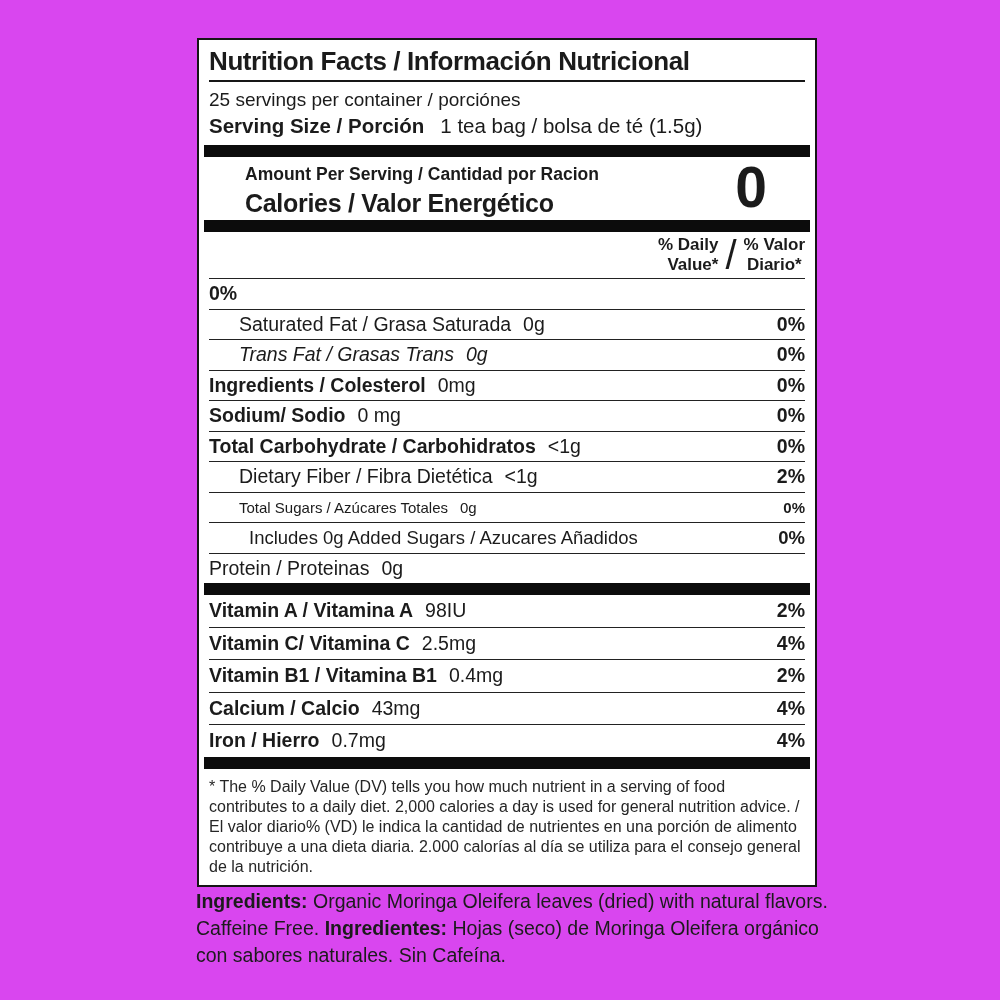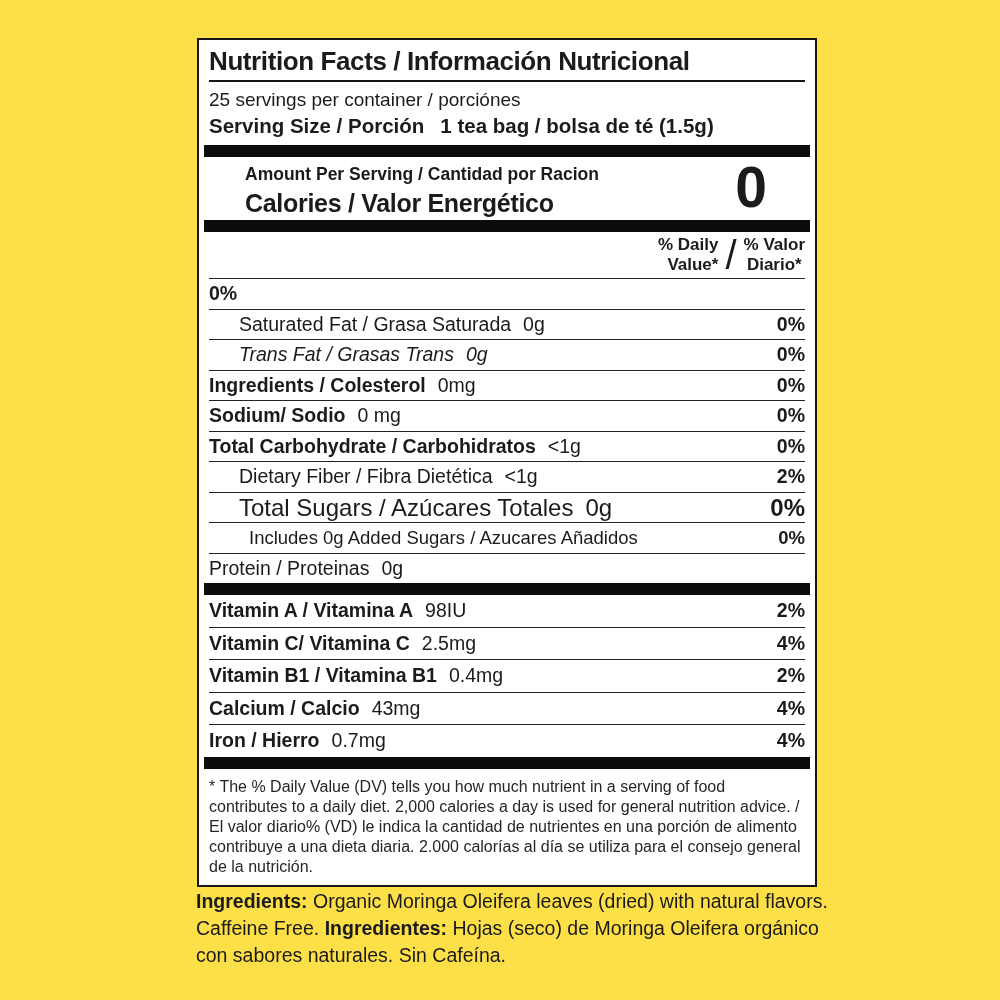--- a/index.html
+++ b/index.html
@@ -3,42 +3,42 @@
 <meta charset="utf-8">
 <style>
   * { margin: 0; padding: 0; box-sizing: border-box; }
   html, body {
     width: 1000px; height: 1000px;
     background: #ffffff;
     font-family: "Liberation Sans", "DejaVu Sans", sans-serif;
     color: #1b1b1b;
     position: relative;
   }
-  .page { position: absolute; inset: 0; background: #fde047; }
+  .page { position: absolute; inset: 0; background: #d946ef; }
 
   .label-box {
     position: absolute;
     left: 197px; top: 38px;
     width: 620px;
     border: 2.5px solid #161616;
     background: #fff;
     padding: 0 10px;
   }
 
   .title {
     font-size: 26px; font-weight: 700; letter-spacing: -0.4px;
     padding: 6px 0 3px 0;
     border-bottom: 2px solid #161616;
     white-space: nowrap;
   }
 
   .servings { font-size: 19px; font-weight: 400; padding-top: 6px; line-height: 24px; }
   .serving-size { font-size: 20.5px; line-height: 27px; padding-bottom: 6px; }
   .serving-size .ss-label { font-weight: 700; }
-  .serving-size .ss-value { font-weight: 700; margin-left: 16px; }
+  .serving-size .ss-value { font-weight: 400; margin-left: 16px; }
 
   .thick-bar { height: 12px; background: #0c0c0c; margin: 0 -5px; }
 
   .cal-section { position: relative; padding: 6px 0 0 0; margin-left: 36px; }
   .aps { font-size: 17.5px; font-weight: 700; line-height: 23px; }
   .cal-label { font-size: 25px; font-weight: 700; line-height: 34px; letter-spacing: -0.3px; }
   .cal-value {
     position: absolute; top: 0; right: 38px;
     font-size: 57px; font-weight: 700; line-height: 60px;
   }
@@ -57,21 +57,21 @@
     border-bottom: 1.5px solid #222;
     padding: 4px 0 4px 0;
     font-size: 19.5px; line-height: 21.5px;
   }
   .row .nm { font-weight: 400; }
   .row.bold .nm { font-weight: 700; }
   .row .amt { font-weight: 400; margin-left: 12px; }
   .row .pct { font-weight: 700; flex-shrink: 0; }
   .row.in1 { padding-left: 30px; }
   .row.in2 { padding-left: 40px; font-size: 18.5px; }
-  .row.small { font-size: 24px; gap: 7px; }
+  .row.small { font-size: 15px; gap: 7px; }
   .row.italic .nm, .row.italic .amt { font-style: italic; }
   .row.noline { border-bottom: none; }
   .row.vit { padding: 5px 0 5px 0; }
 
   .footnote {
     font-size: 16px; line-height: 20px; font-weight: 400;
     padding: 8px 2px 8px 0;
     color: #262626;
   }
 

